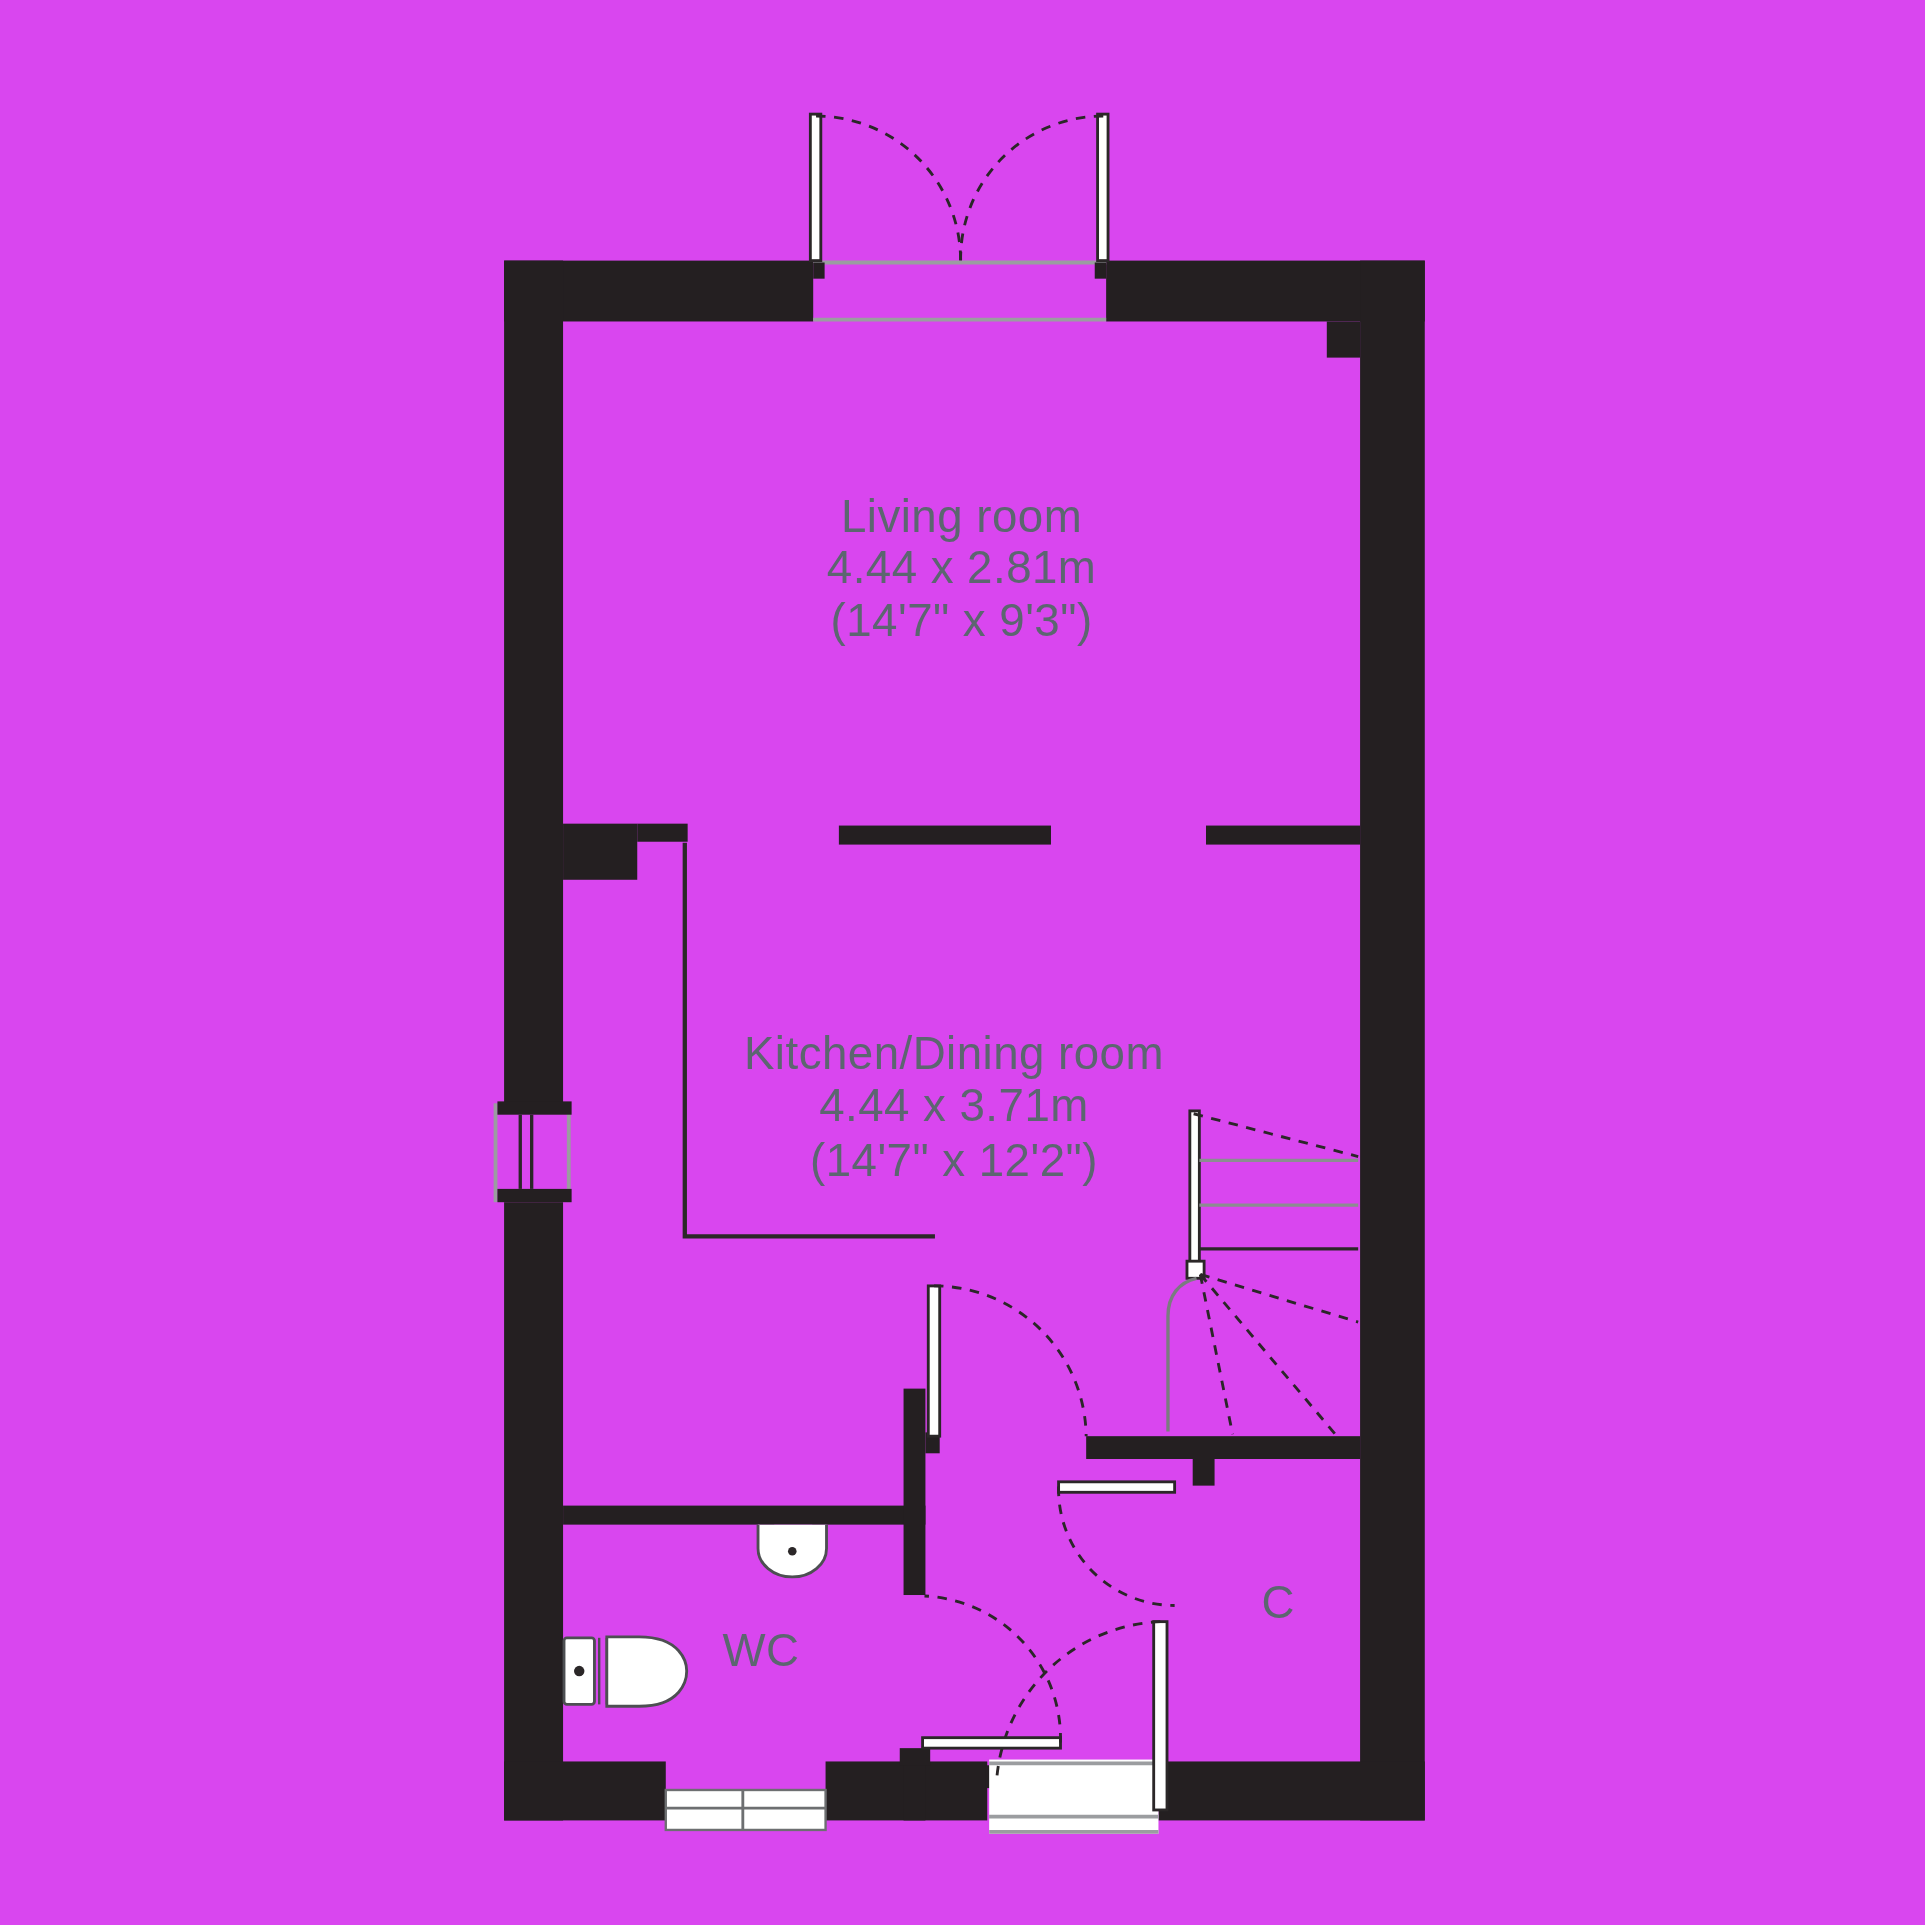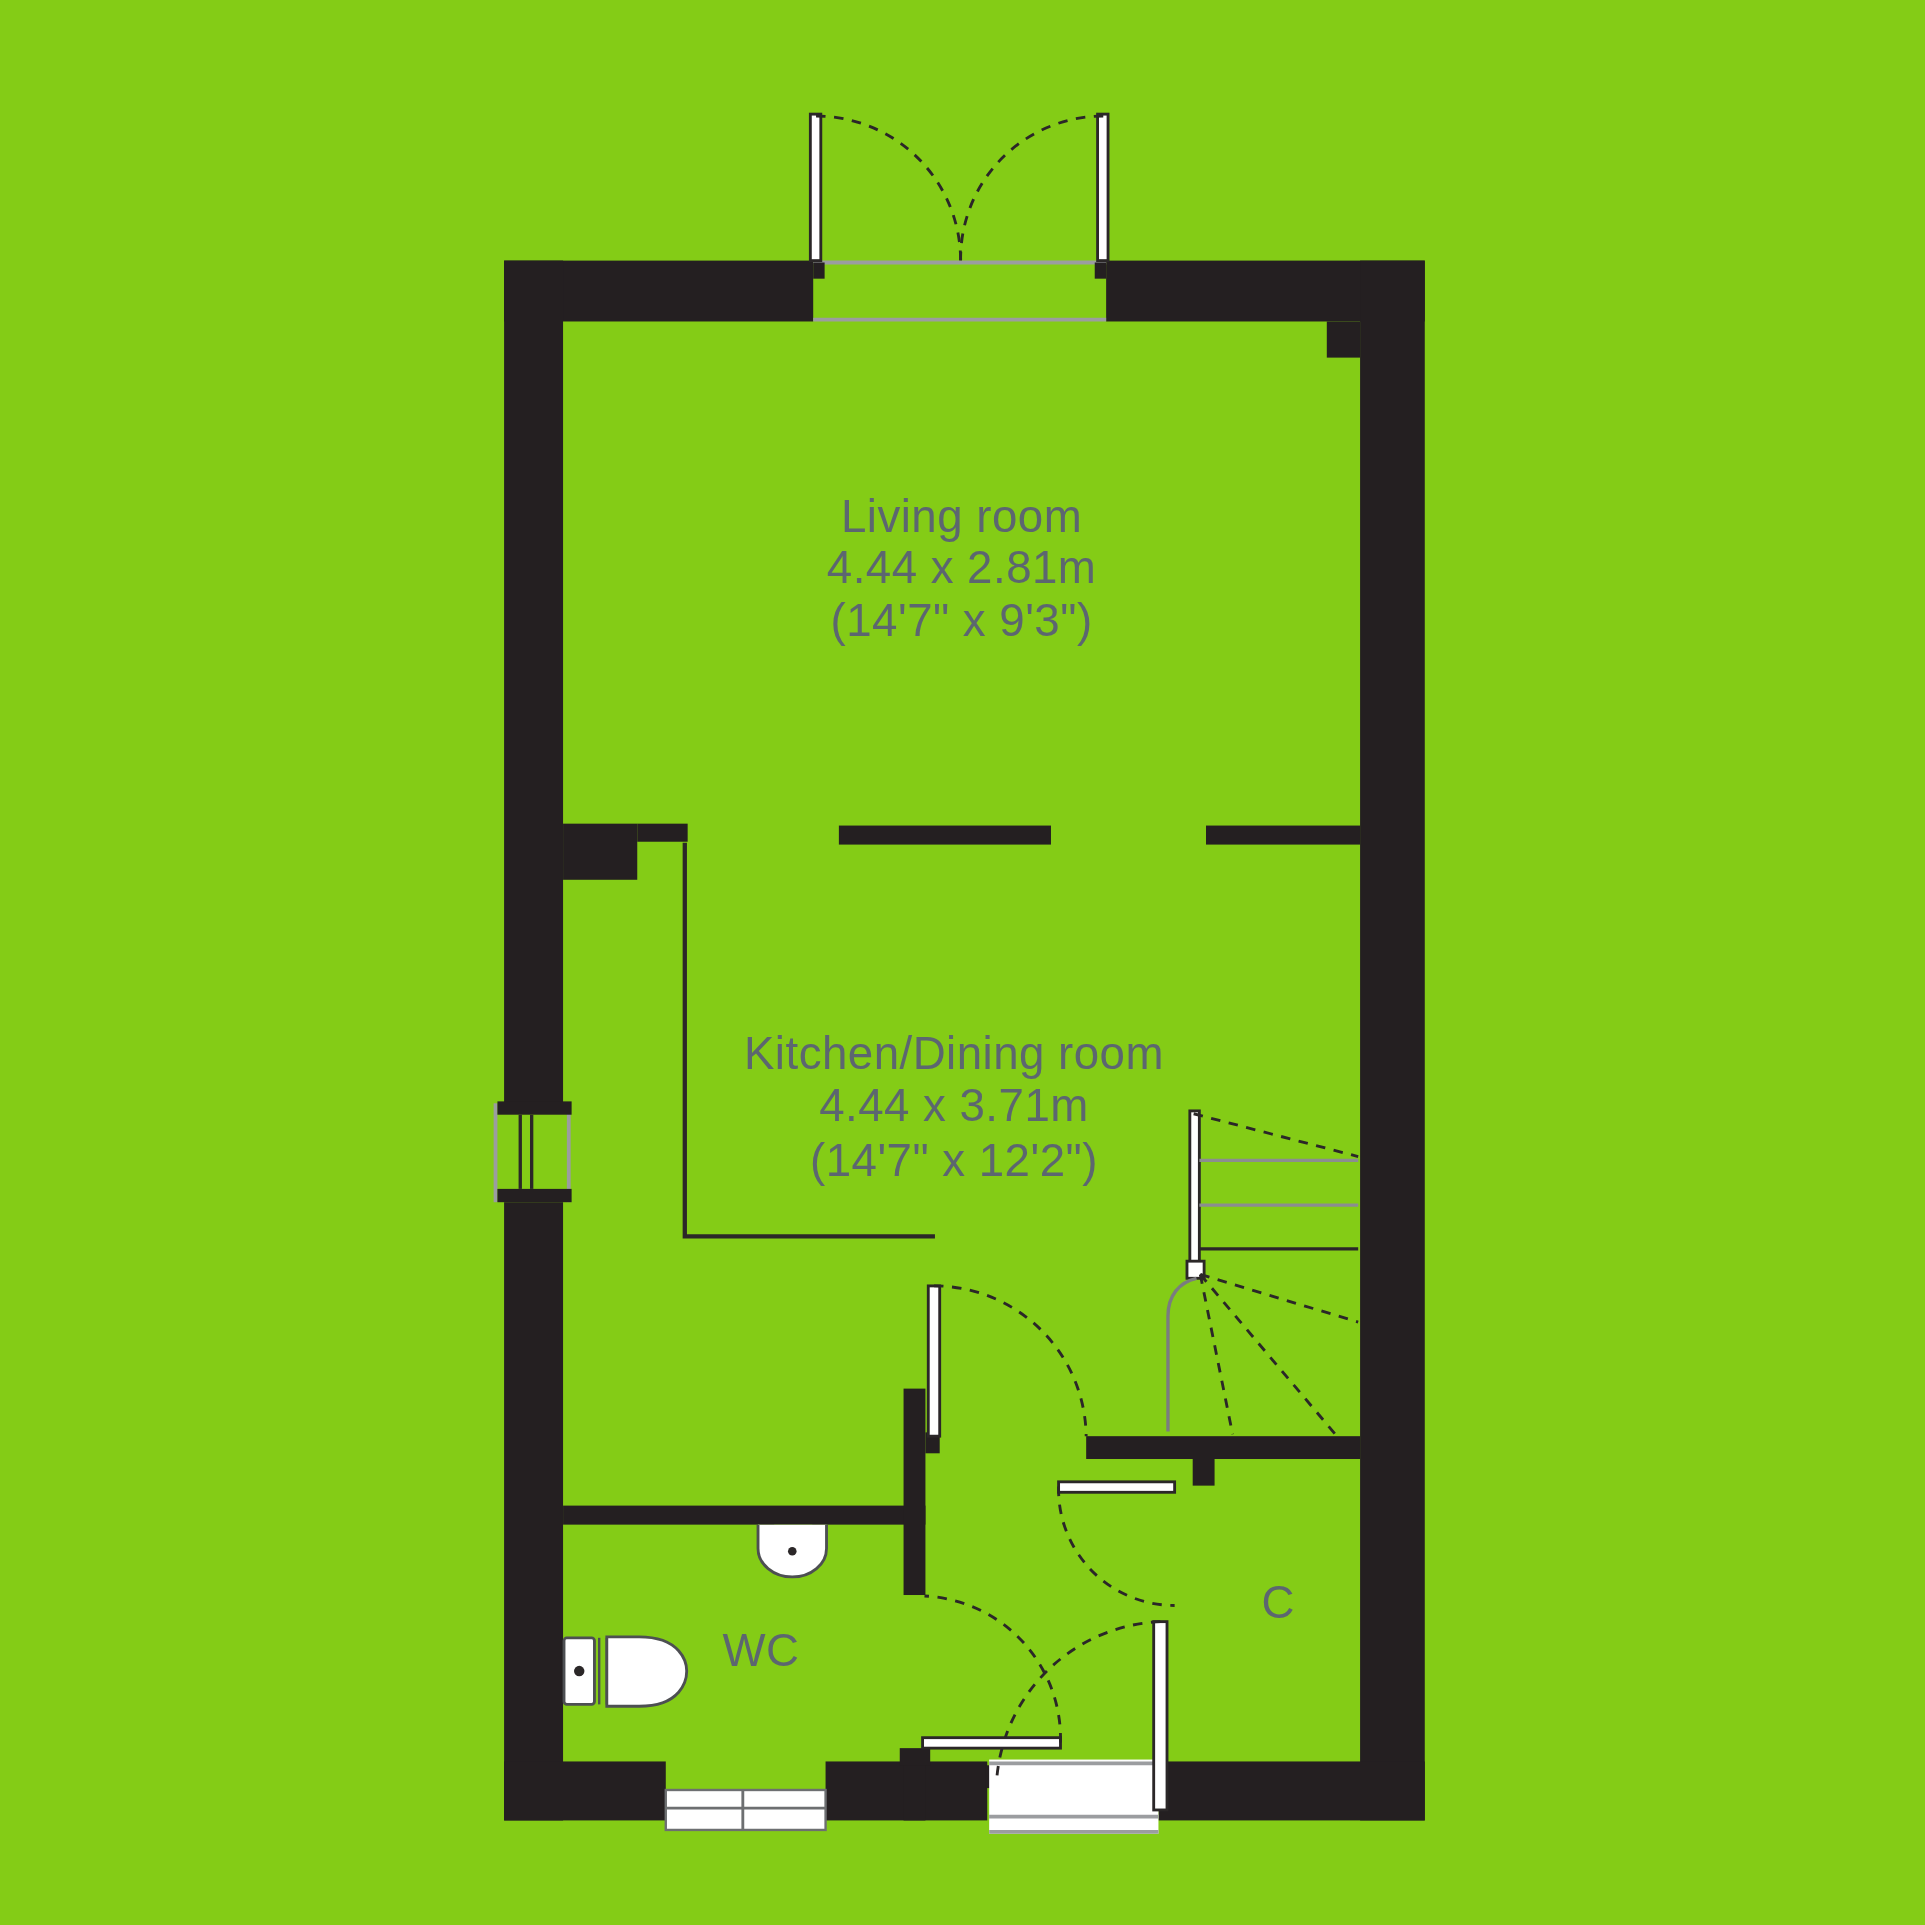--- a/index.html
+++ b/index.html
@@ -7,21 +7,21 @@
     padding: 0;
     background: #ffffff;
     width: 1926px;
     height: 1926px;
     font-family: "Liberation Sans", sans-serif;
   }
   #plan-wrap {
     position: relative;
     width: 1926px;
     height: 1926px;
-    background: #84cc16;
+    background: #d946ef;
   }
   svg { display: block; }
   .wall   { fill: #241f21; stroke: none; }
   .leaf   { fill: #ffffff; stroke: #2b2728; stroke-width: 3; }
   .swing  { fill: none; stroke: #2b2728; stroke-width: 3; stroke-dasharray: 10 9; }
   .thin   { fill: none; stroke: #2b2728; stroke-width: 4.5; }
   .gray   { stroke: #9b9da0; stroke-width: 4; fill: none; }
   .tread-gray { stroke: #8b8d90; stroke-width: 3.5; fill: none; }
   .tread-dark { stroke: #2b2728; stroke-width: 3.5; fill: none; }
   .fixture { fill: #ffffff; stroke: #4d4f52; stroke-width: 3; }

